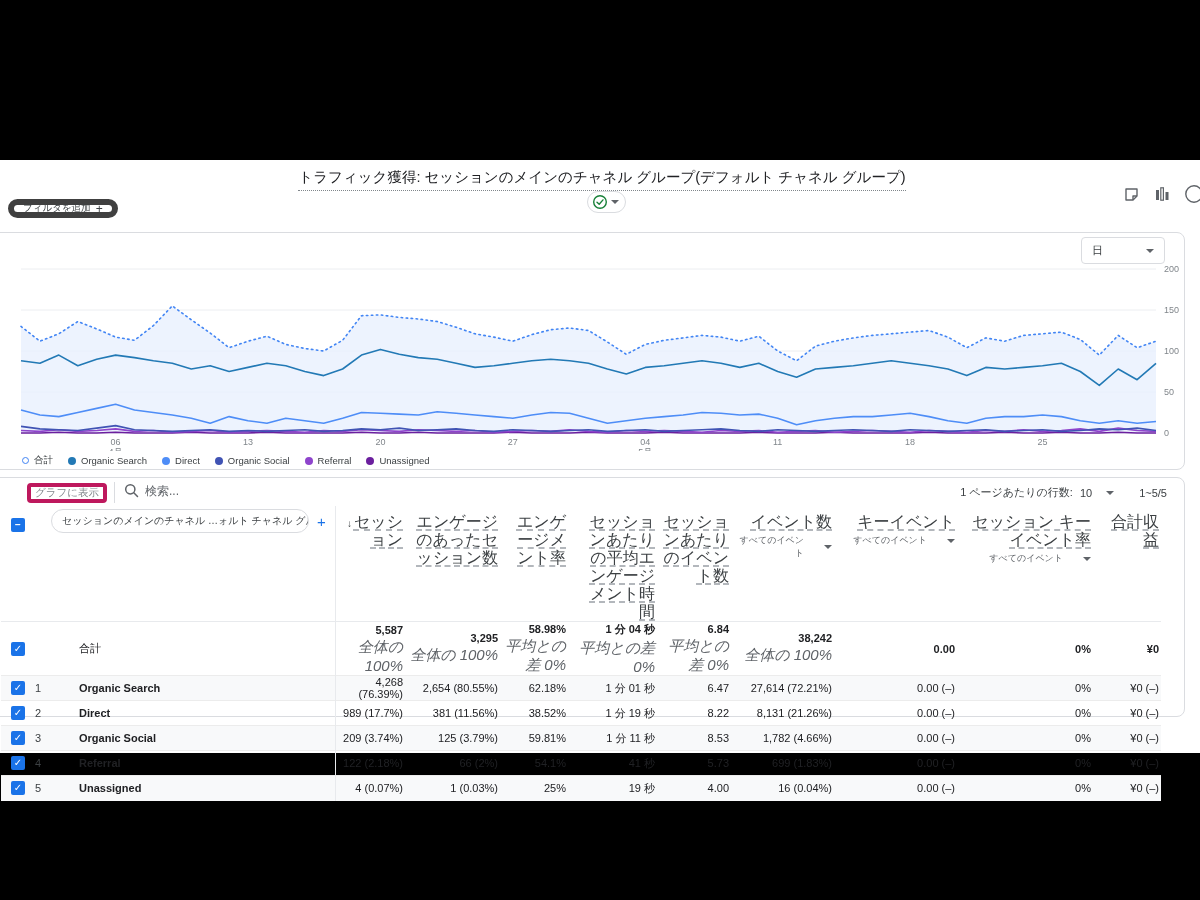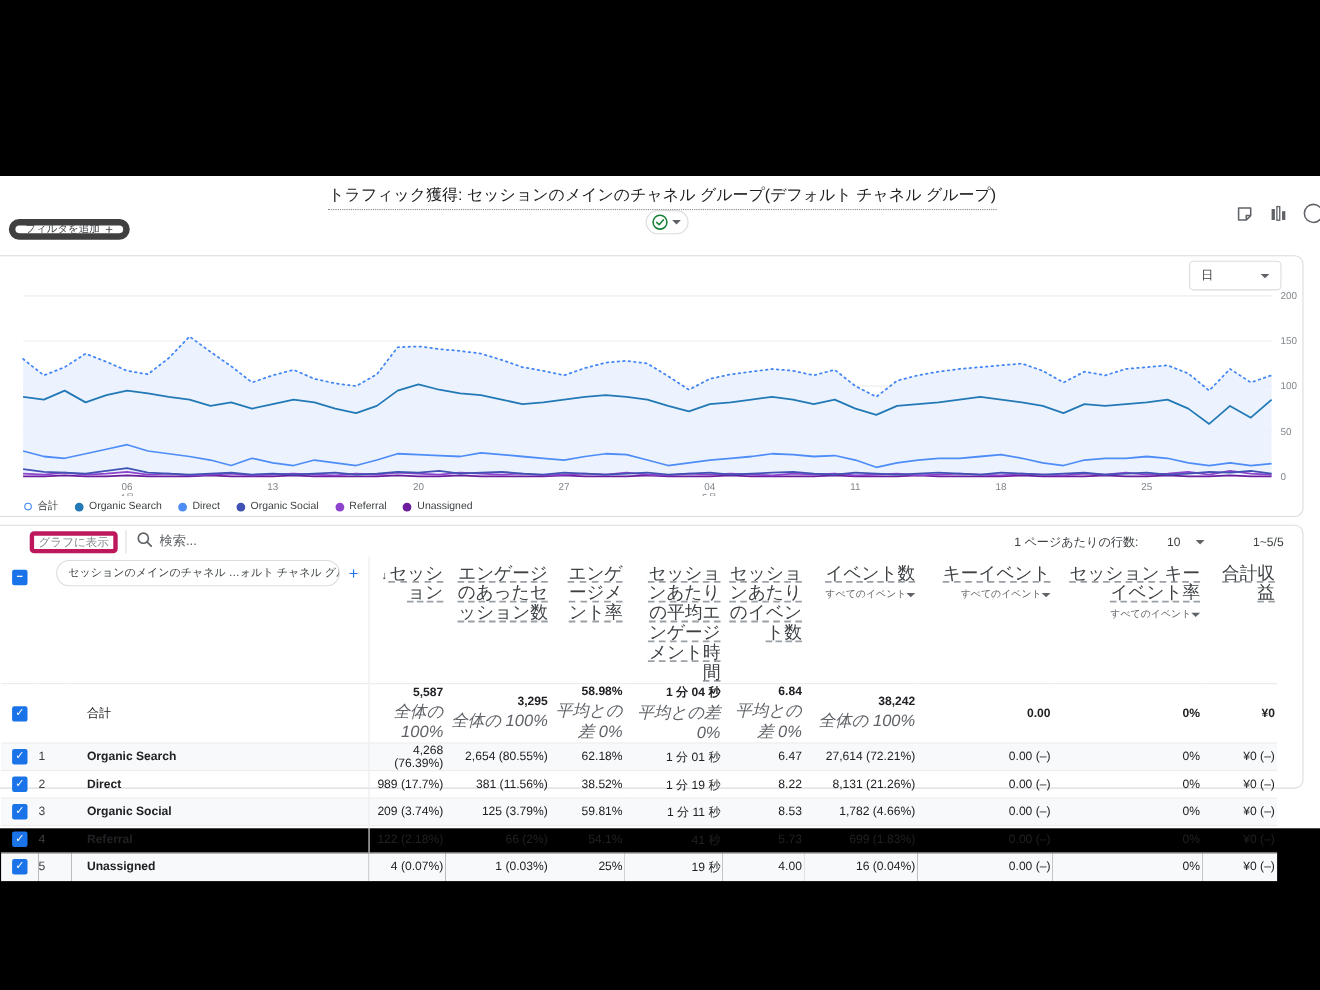--- a/index.html
+++ b/index.html
@@ -32,37 +32,37 @@
   .legend-marker { width:8px; height:8px; border-radius:50%; display:inline-block; }
   .legend-marker.ring { background:#fff; border:1.5px solid #4285f4; width:7px; height:7px; }
 
   
   .table-toolbar { position:absolute; top:0; left:0; right:0; height:28px; display:flex; align-items:center; }
   .show-chart-btn { position:absolute; left:38px; top:5px; width:80px; height:20px; border:4px solid #be185d; border-radius:4px; background:#fff; color:#80868b; font-size:10.5px; display:flex; align-items:center; justify-content:center; cursor:default; }
   .toolbar-divider { position:absolute; left:125px; top:4px; width:1px; height:21px; background:#dadce0; }
   .search-box { position:absolute; left:135px; top:5px; display:flex; align-items:center; gap:6px; }
   .search-box input { border:none; outline:none; font-size:12px; color:#3c4043; width:180px; font-family:inherit; }
   .search-box input::placeholder { color:#5f6368; }
-  .pagination { position:absolute; right:17px; top:7px; display:flex; align-items:center; gap:26px; font-size:11px; color:#3c4043; }
+  .pagination { position:absolute; right:17px; top:7px; display:flex; align-items:center; gap:7px; font-size:11px; color:#3c4043; }
   .rows-select { display:flex; align-items:center; gap:14px; cursor:pointer; }
   .range-label { margin-left:18px; }
 
   
   .table-wrap { position:absolute; top:28px; left:12px; right:0; }
   table { border-collapse:collapse; table-layout:fixed; width:1160px; }
   col.c-check{width:34px} col.c-num{width:30px} col.c-name{width:270px}
   col.c-m0{width:70px} col.c-m1{width:95px} col.c-m2{width:68px} col.c-m3{width:89px}
   col.c-m4{width:74px} col.c-m5{width:103px} col.c-m6{width:123px} col.c-m7{width:136px} col.c-m8{width:68px}
   thead tr { height:48px; }
   th { vertical-align:top; font-weight:400; }
   .th-metric { text-align:right; padding:7px 2px 0 6px; border-right:0; }
   .th-label { font-size:16px; line-height:14px; color:#3c4043; word-break:break-all;
               text-decoration-line:underline; text-decoration-style:dashed; text-decoration-color:#9aa0a6; text-underline-offset:3px; }
   .sort-arrow { color:#3c4043; font-size:10px; margin-right:2px; text-decoration:none; display:inline-block; }
-  .th-sub { display:flex; justify-content:flex-end; align-items:center; gap:0; font-size:9px; color:#5f6368; margin-top:3px; }
+  .th-sub { display:flex; justify-content:flex-end; align-items:center; gap:20px; font-size:9px; color:#5f6368; margin-top:3px; }
   .divider-col { border-right:1px solid #e8eaed; }
   .dim-header { display:flex; align-items:center; gap:8px; padding-top:3px; }
   .dim-select { display:flex; align-items:center; justify-content:space-between; width:258px; height:24px; margin-left:16px; border:1px solid #dadce0; border-radius:12px; padding:0 10px; font-size:10px; color:#3c4043; cursor:pointer; background:#fff; white-space:nowrap; overflow:hidden; }
   .plus-btn { color:#1a73e8; font-size:15px; font-weight:500; cursor:pointer; }
   tbody tr.totals-row { height:37px; border-top:1px solid #e8eaed; }
   tbody tr.data-row { height:25px; border-top:1px solid #ececec; }
   tbody tr.striped { background:#f8f9fa; }
   td { font-size:11px; color:#202124; }
   td.cell-check { text-align:center; }
   td.cell-num { color:#3c4043; }

